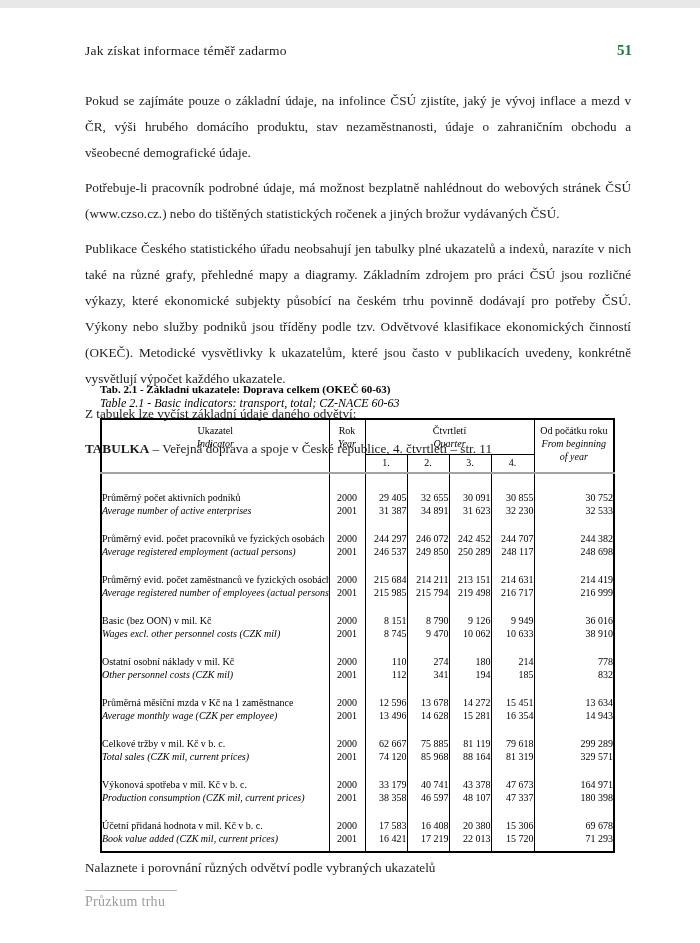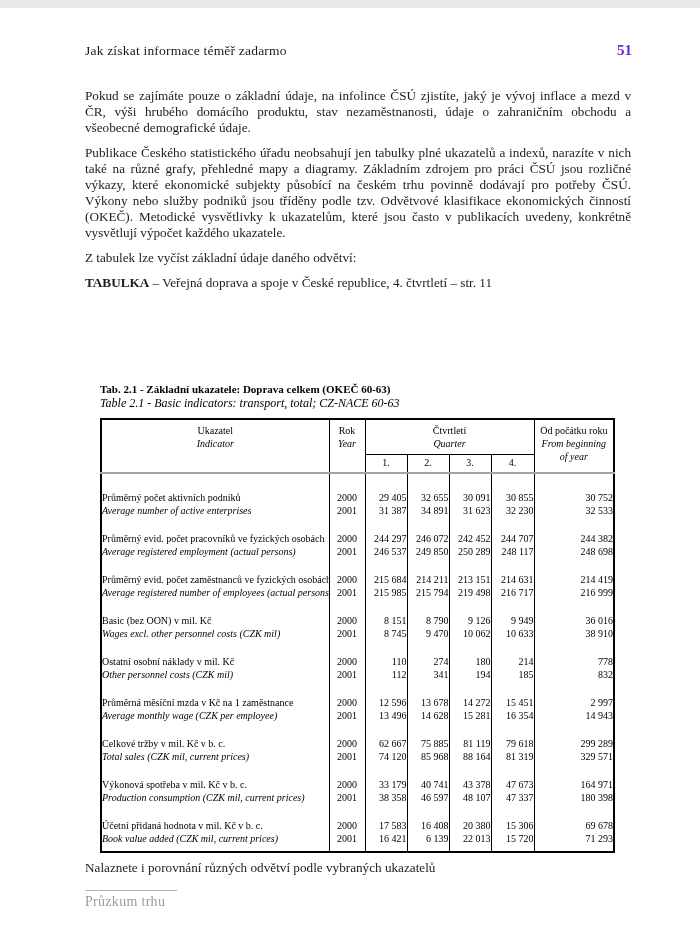--- a/index.html
+++ b/index.html
@@ -2,25 +2,25 @@
 <html><head>
 <meta charset="utf-8">
 <style>
   html,body{margin:0;padding:0;background:#e8e8e8;}
   .page{position:relative;width:700px;height:943px;background:#ffffff;margin:8px auto;
         font-family:Liberation Serif, serif;color:#1c1c1c;overflow:hidden;}
 
   
   .hdr{position:absolute;top:34px;left:85px;right:68px;display:flex;justify-content:space-between;align-items:baseline;}
   .hdr-title{font-size:13.5px;letter-spacing:.2px;color:#1a1a1a;}
-  .hdr-num{font-size:15px;font-weight:700;color:#6d28d9;}
+  .hdr-num{font-size:15px;font-weight:700;color:#15803d;}
 
   
   .bodytext{position:absolute;top:80px;left:85px;width:546px;}
-  .bodytext p{margin:0 0 9px 0;font-size:13.2px;line-height:16px;text-align:justify;}
+  .bodytext p{margin:0 0 9px 0;font-size:13.2px;line-height:26px;text-align:justify;}
   .lead{margin-top:2px !important;text-align:left;}
   .tabref{font-size:12px;line-height:16px;margin-top:3px;}
   .tabref b{font-weight:700;}
 
   
   .tblock{position:absolute;top:374px;left:100px;width:513px;color:#000;}
   .t-title{font-size:11px;font-weight:700;line-height:14px;}
   .t-sub{font-size:12px;font-style:italic;line-height:14px;margin-bottom:8px;}
   table.stat{border-collapse:collapse;table-layout:fixed;width:513px;border:2px solid #000;}
   table.stat th,table.stat td{font-size:10px;font-weight:400;padding:0;margin:0;overflow:hidden;white-space:nowrap;}
@@ -49,20 +49,21 @@
 
 <div class="page">
 
   <div class="hdr">
     <span class="hdr-title">Jak získat informace téměř zadarmo</span>
     <span class="hdr-num">51</span>
   </div>
 
   <div class="bodytext">
     <p>Pokud se zajímáte pouze o základní údaje, na infolince ČSÚ zjistíte, jaký je vývoj inflace a mezd v ČR, výši hrubého domácího produktu, stav nezaměstnanosti, údaje o zahraničním obchodu a všeobecné demografické údaje.</p>
+    <p>Potřebuje-li pracovník podrobné údaje, má možnost bezplatně nahlédnout do webových stránek ČSÚ (www.czso.cz.) nebo do tištěných statistických ročenek a jiných brožur vydávaných ČSÚ.</p>
     <p>Publikace Českého statistického úřadu neobsahují jen tabulky plné ukazatelů a indexů, narazíte v nich také na různé grafy, přehledné mapy a diagramy. Základním zdrojem pro práci ČSÚ jsou rozličné výkazy, které ekonomické subjekty působící na českém trhu povinně dodávají pro potřeby ČSÚ. Výkony nebo služby podniků jsou tříděny podle tzv. Odvětvové klasifikace ekonomických činností (OKEČ). Metodické vysvětlivky k ukazatelům, které jsou často v publikacích uvedeny, konkrétně vysvětlují výpočet každého ukazatele.</p>
     <p class="lead">Z tabulek lze vyčíst základní údaje daného odvětví:</p>
     <p class="tabref lead"><b>TABULKA</b><span> – Veřejná doprava a spoje v České republice, 4. čtvrtletí – str. 11</span></p>
   </div>
 
   <div class="tblock">
     <div class="t-title">Tab. 2.1 - Základní ukazatele: Doprava celkem (OKEČ 60-63)</div>
     <div class="t-sub">Table 2.1 - Basic indicators: transport, total; CZ-NACE 60-63</div>
 
     <table class="stat">
@@ -185,21 +186,21 @@
             <td class="cn">832</td>
           </tr>
 
         <tr class="g1">
             <td class="ci">Průměrná měsíční mzda v Kč na 1 zaměstnance</td>
             <td class="cy">2000</td>
             <td class="cn">12 596</td>
             <td class="cn">13 678</td>
             <td class="cn">14 272</td>
             <td class="cn">15 451</td>
-            <td class="cn">2 997</td>
+            <td class="cn">13 634</td>
           </tr>
         <tr class="g2">
             <td class="ci en">Average monthly wage (CZK per employee)</td>
             <td class="cy">2001</td>
             <td class="cn">13 496</td>
             <td class="cn">14 628</td>
             <td class="cn">15 281</td>
             <td class="cn">16 354</td>
             <td class="cn">14 943</td>
           </tr>
@@ -248,21 +249,21 @@
             <td class="cn">17 583</td>
             <td class="cn">16 408</td>
             <td class="cn">20 380</td>
             <td class="cn">15 306</td>
             <td class="cn">69 678</td>
           </tr>
         <tr class="g2">
             <td class="ci en">Book value added (CZK mil, current prices)</td>
             <td class="cy">2001</td>
             <td class="cn">16 421</td>
-            <td class="cn">6 139</td>
+            <td class="cn">17 219</td>
             <td class="cn">22 013</td>
             <td class="cn">15 720</td>
             <td class="cn">71 293</td>
           </tr>
       </tbody>
     </table>
   </div>
 
   <div class="closing">Nalaznete i porovnání různých odvětví podle vybraných ukazatelů</div>
 

